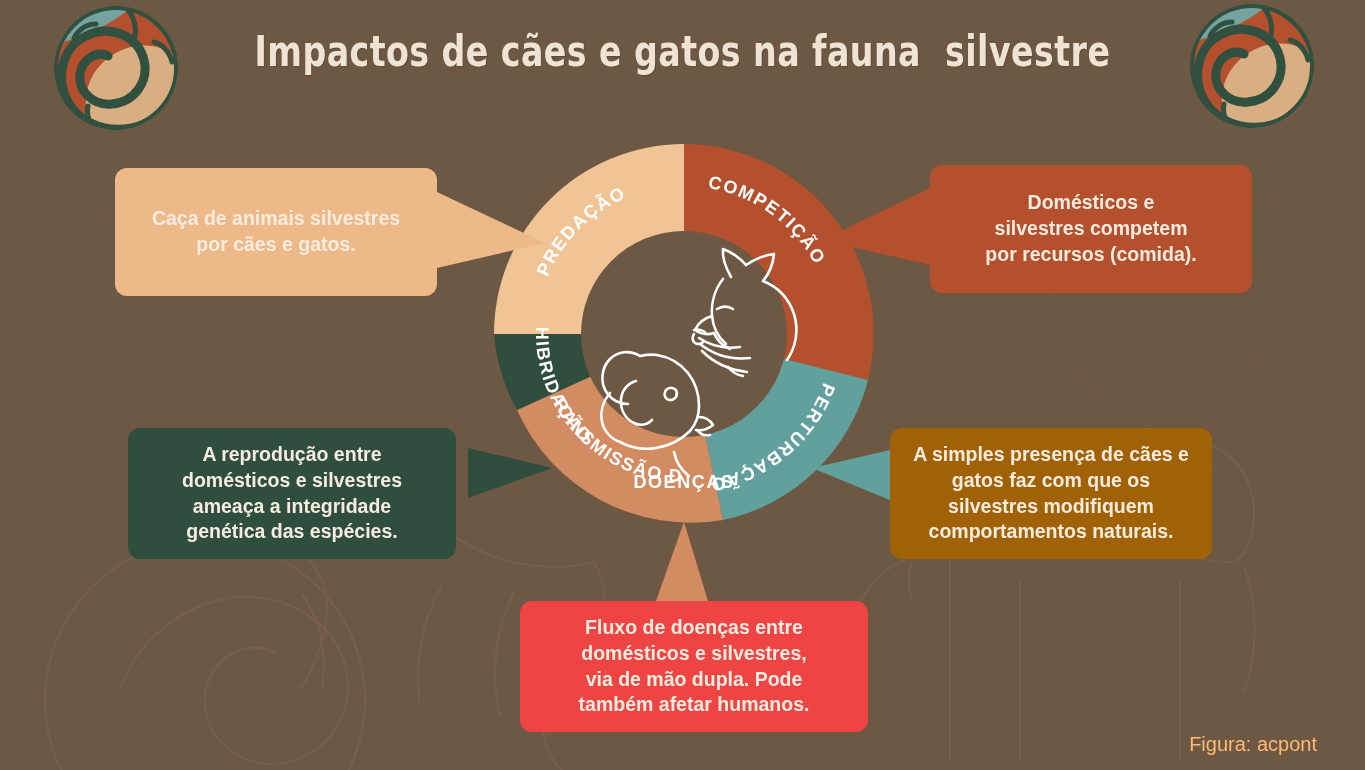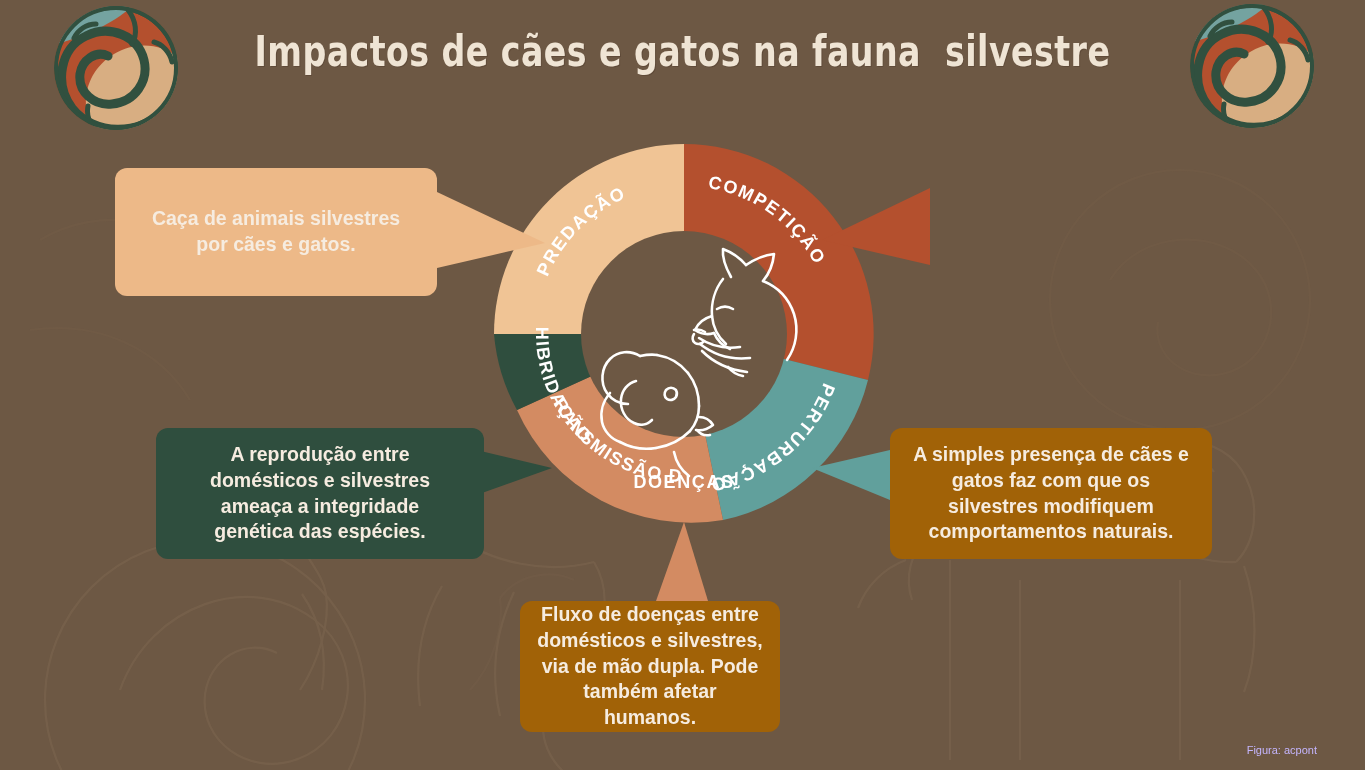--- a/index.html
+++ b/index.html
@@ -49,29 +49,29 @@
     text-align:center;line-height:1.32;
     box-sizing:border-box;padding:12px 16px;
     font-size:19.5px;
     z-index:4;
   }
   .box span{display:block;white-space:pre-line;}
 
   #box-predacao   {left:115px;top:168px;width:322px;height:128px;background:#edb988;justify-content:center;}
   #box-competicao {left:930px;top:165px;width:322px;height:128px;background:#b4502e;}
   #box-perturbacao{left:890px;top:428px;width:322px;height:131px;background:#a16207;}
-  #box-transmissao{left:520px;top:601px;width:260px;height:131px;background:#a16207;}
-  #box-hibridacao {left:156px;top:428px;width:328px;height:131px;background:#2f4e3e;}
+  #box-transmissao{left:520px;top:601px;width:348px;height:131px;background:#ef4444;}
+  #box-hibridacao {left:128px;top:428px;width:328px;height:131px;background:#2f4e3e;}
 
   .connectors{position:absolute;inset:0;z-index:2;pointer-events:none;}
 
   
   #caption{
     position:absolute;right:48px;bottom:14px;
-    font-size:11px;color:#c4b5fd;font-family:"Liberation Sans",sans-serif;
+    font-size:20px;color:#fdba74;font-family:"Liberation Sans",sans-serif;
   }
 </style>
 </head>
 <body>
 
 <div id="stage">
 
   <div class="bg-watermarks">
     <svg width="1365" height="770" viewBox="0 0 1365 770" xmlns="http://www.w3.org/2000/svg">
       <g fill="none" stroke="#7d6750" stroke-width="2.2" opacity="0.55">
@@ -261,20 +261,25 @@
       <path d="M209 292c3 4 8 6 13 5"></path>
       <path d="M186 314c2 10 7 18 15 24"></path>
     </g>
   </svg>
 
   <div class="box" id="box-predacao">
     <span>Caça de animais silvestres
 por cães e gatos.</span>
   </div>
 
+  <div class="box" id="box-competicao">
+    <span>Domésticos e
+silvestres competem
+por recursos (comida).</span>
+  </div>
 
   <div class="box" id="box-perturbacao">
     <span>A simples presença de cães e
 gatos faz com que os
 silvestres modifiquem
 comportamentos naturais.</span>
   </div>
 
   <div class="box" id="box-transmissao">
     <span>Fluxo de doenças entre

